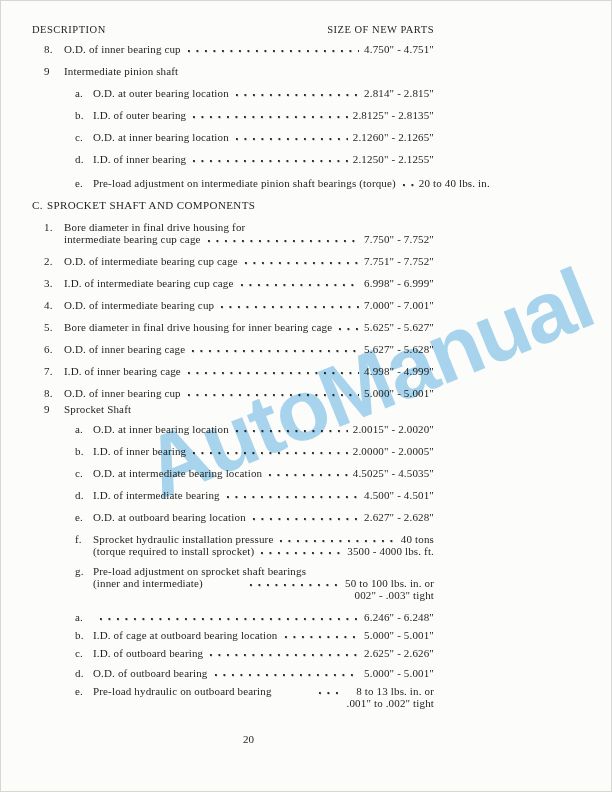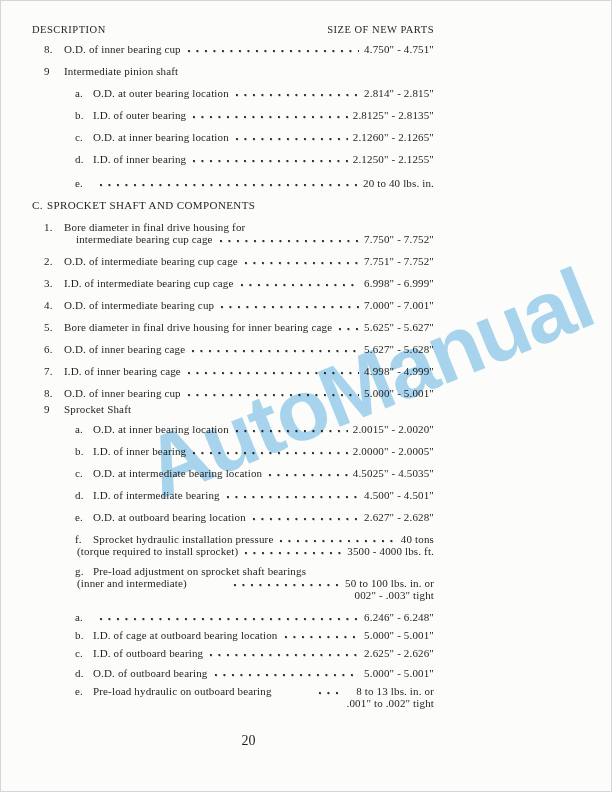--- a/index.html
+++ b/index.html
@@ -15,22 +15,22 @@
   .row { display:flex; align-items:baseline; font-size:11px; line-height:12px;
          margin-bottom:10px; letter-spacing:.15px; }
   .row.two { margin-bottom:0; }
   .num  { flex:0 0 auto; }
   .lvl1 { margin-left:12px; }
   .lvl1 .num { width:20px; }
   .lvl2 { margin-left:43px; }
   .lvl2 .num { width:18px; }
   .section { letter-spacing:.4px; }
   .section .num { width:15px; }
-  .cont1 { margin-left:44px; }   
-  .cont2 { margin-left:45px; }   
+  .cont1 { margin-left:32px; }   
+  .cont2 { margin-left:61px; }   
   .lbl { flex:0 0 auto; white-space:nowrap; }
   .leader { flex:1 1 auto; height:3px; margin:0 5px 1px 6px; align-self:baseline;
             background-image:radial-gradient(circle at 2px 1.3px, #2e2e2e 1.05px, rgba(0,0,0,0) 1.35px);
             background-size:8.5px 3px; background-repeat:repeat-x; min-width:12px; }
   .leader.gap { margin-left:46px; }
   .val { flex:0 0 auto; white-space:nowrap; text-align:right; }
   .valcol { flex:0 0 auto; text-align:right; white-space:nowrap; }
   .valcol div { line-height:11.5px; }
   .gap-sm { margin-top:4px; }
   .gap-lg { margin-top:12px; }
@@ -39,21 +39,21 @@
   .pull2 { margin-top:-2px; }
   .watermark {
     position:absolute; left:128px; top:278px; width:480px; height:210px;
     display:flex; align-items:center; justify-content:center;
     transform:rotate(-22deg);
     font-family:"Liberation Sans", sans-serif; font-weight:bold;
     font-size:86px; letter-spacing:-2px; color:#a9d7f1;
     mix-blend-mode:multiply; pointer-events:none; z-index:5;
   }
   .pageno { position:absolute; left:12px; right:18px; top:733px; text-align:center;
-            font-size:14px; }
+            font-size:11px; }
 </style>
 </head>
 <body>
 
 <div class="page">
 
   <div class="hdr">
     <span>DESCRIPTION</span>
     <span>SIZE OF NEW PARTS</span>
   </div>
@@ -89,20 +89,21 @@
     <span class="val">2.1260" - 2.1265"</span>
   </div>
   <div class="row lvl2">
     <span class="num">d.</span>
     <span class="lbl">I.D. of inner bearing</span>
     <span class="leader"></span>
     <span class="val">2.1250" - 2.1255"</span>
   </div>
   <div class="row lvl2 gap-lg">
     <span class="num">e.</span>
+    <span class="lbl">Pre-load adjustment on intermediate pinion shaft bearings (torque)</span>
     <span class="leader"></span>
     <span class="val">20 to 40 lbs. in.</span>
   </div>
 
   <div class="row section gap-sm">
     <span class="num">C.</span>
     <span class="lbl">SPROCKET SHAFT AND COMPONENTS</span>
   </div>
 
   <div class="row lvl1 two">

